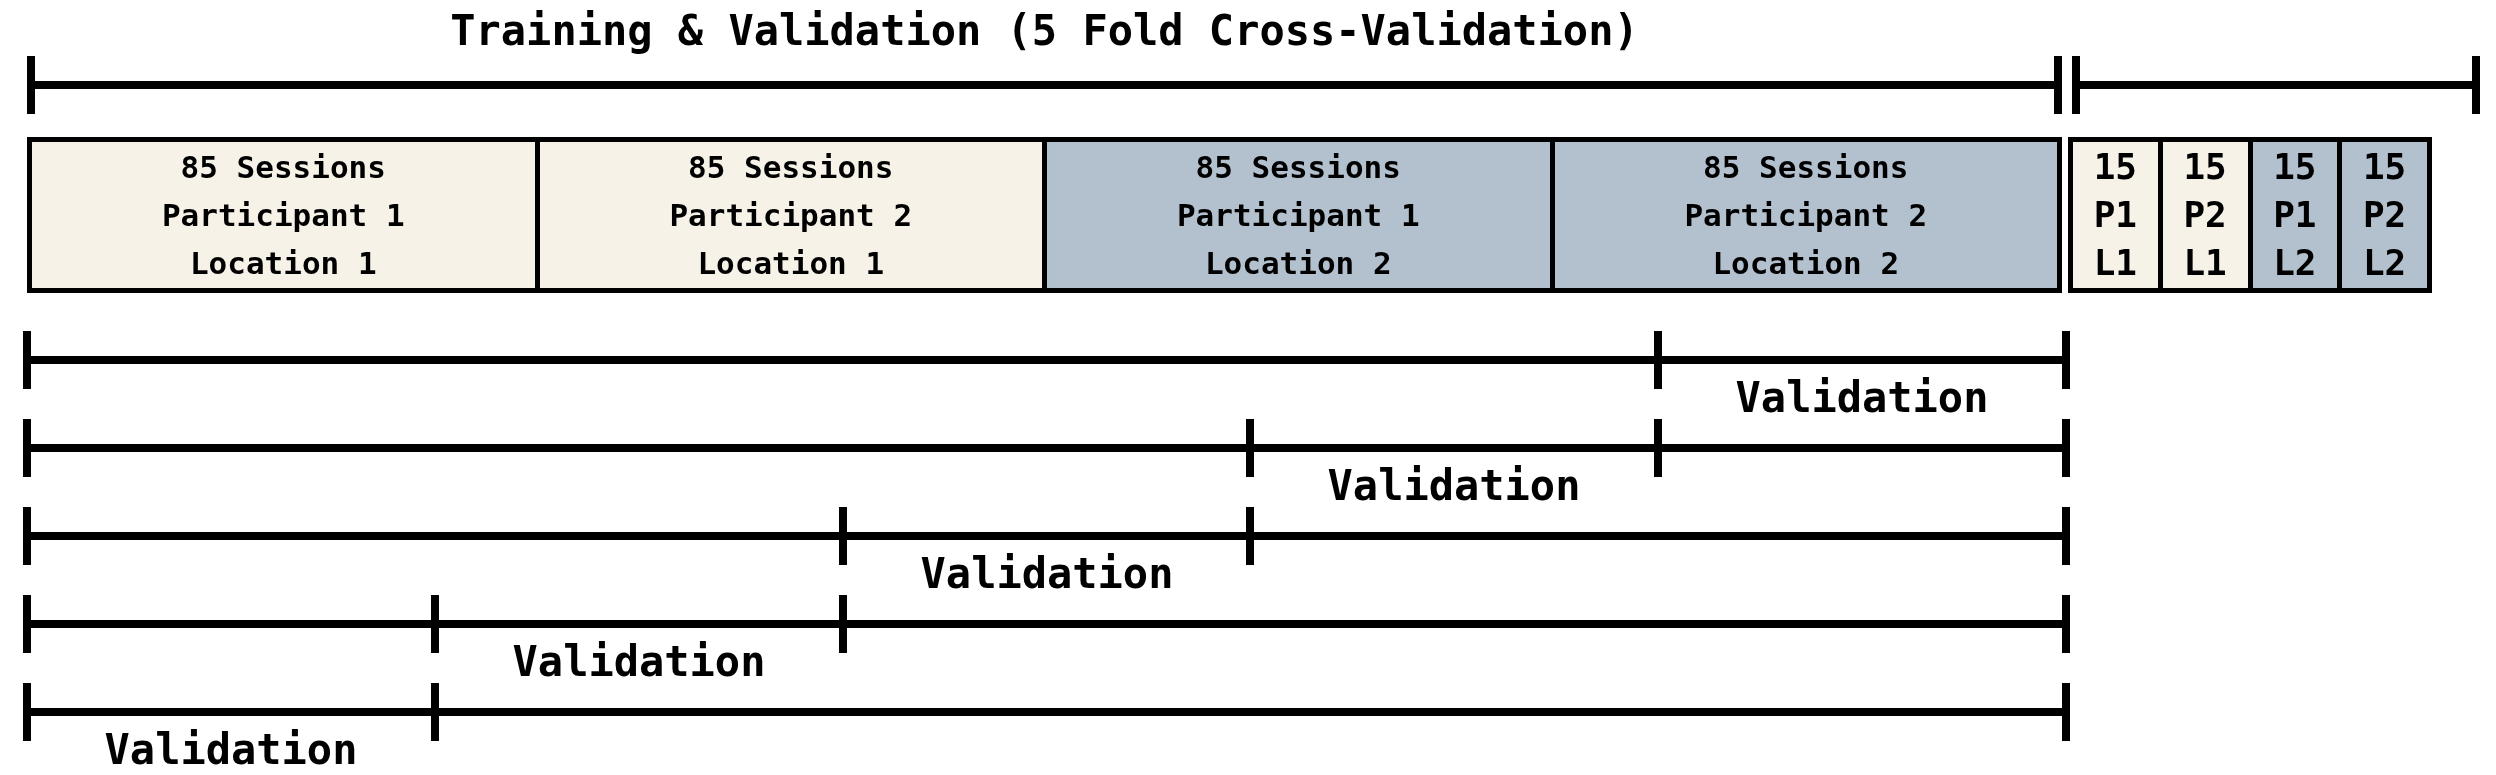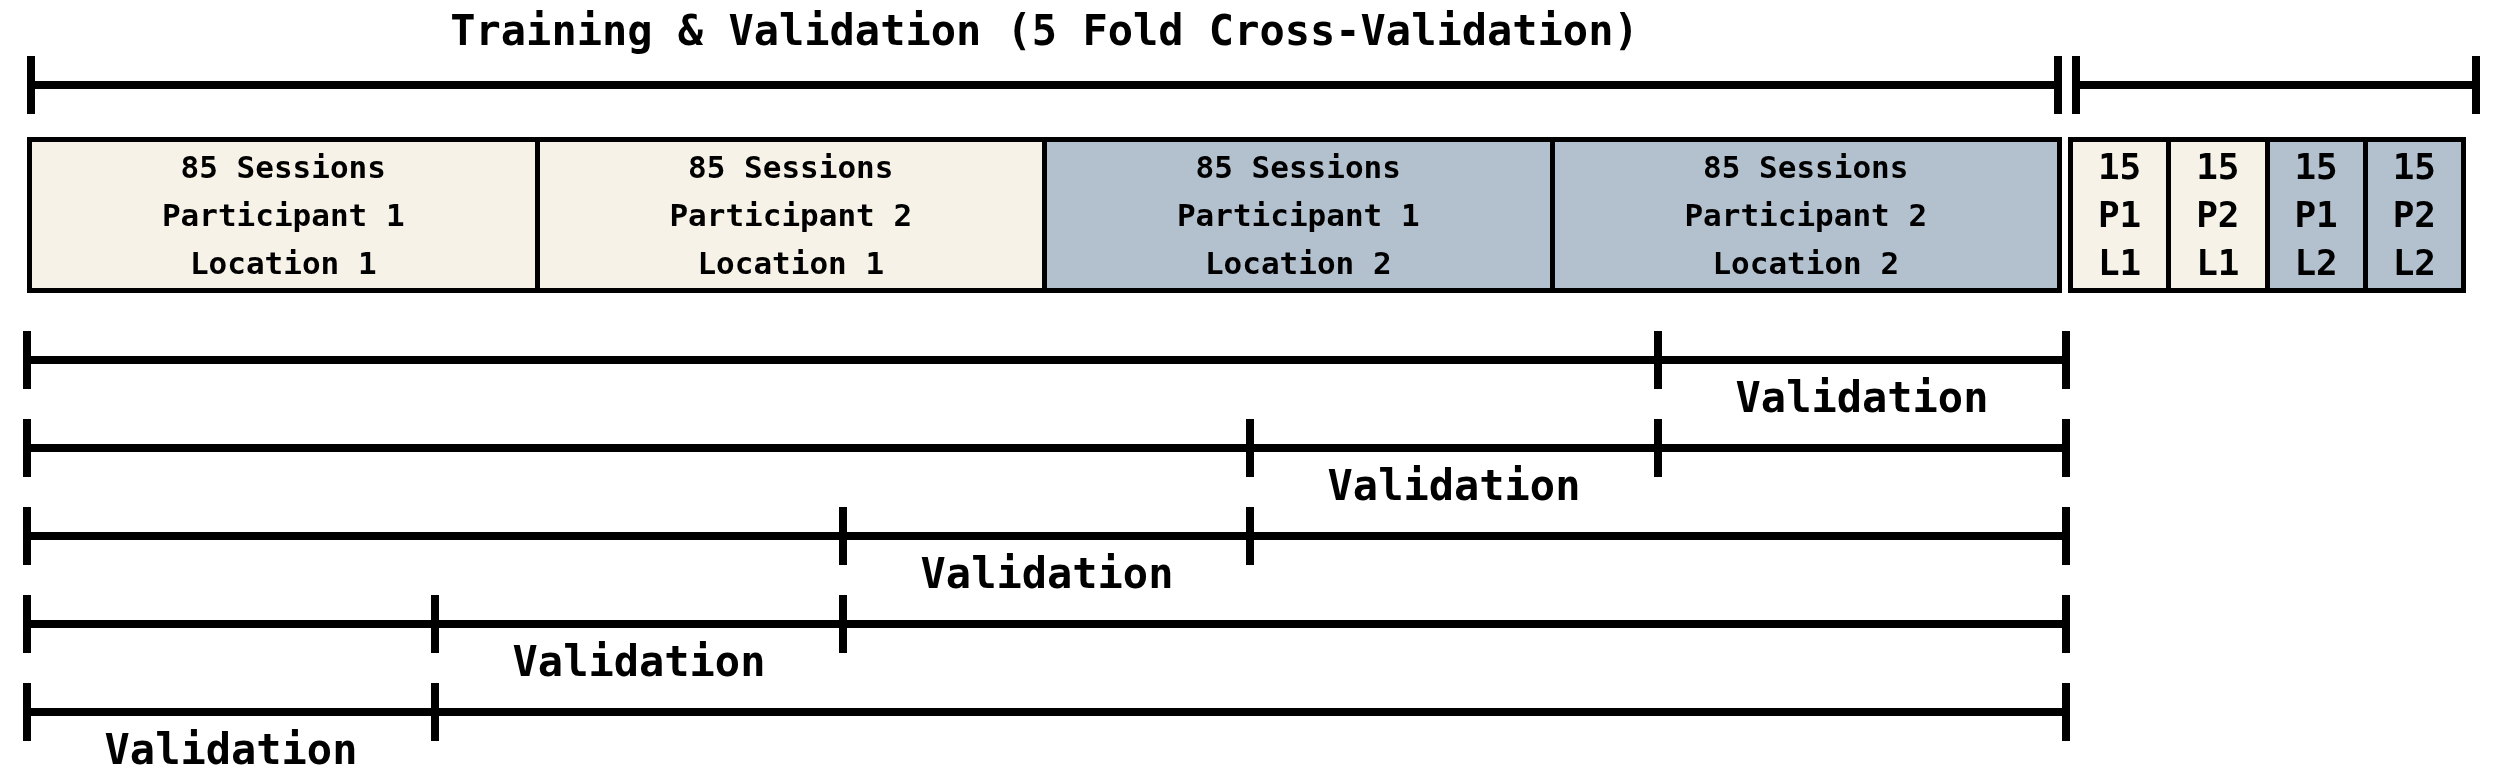--- a/index.html
+++ b/index.html
@@ -44,21 +44,21 @@
     position: absolute;
     top: 137px;
     height: 156px;
     display: flex;
     gap: 5px;
     padding: 5px;
     box-sizing: border-box;
     background: var(--line, #000);
   }
   .box-row.train { left: 27px;  width: 2035px; }
-  .box-row.test  { left: 2068px; width: 398px; }
+  .box-row.test  { left: 2068px; width: 364px; }
   .box {
     flex: 1 1 0;
     display: flex;
     flex-direction: column;
     justify-content: center;
     align-items: center;
     font-weight: bold;
     text-align: center;
   }
   .box.cream { background: var(--cream, #f6f2e7); }

